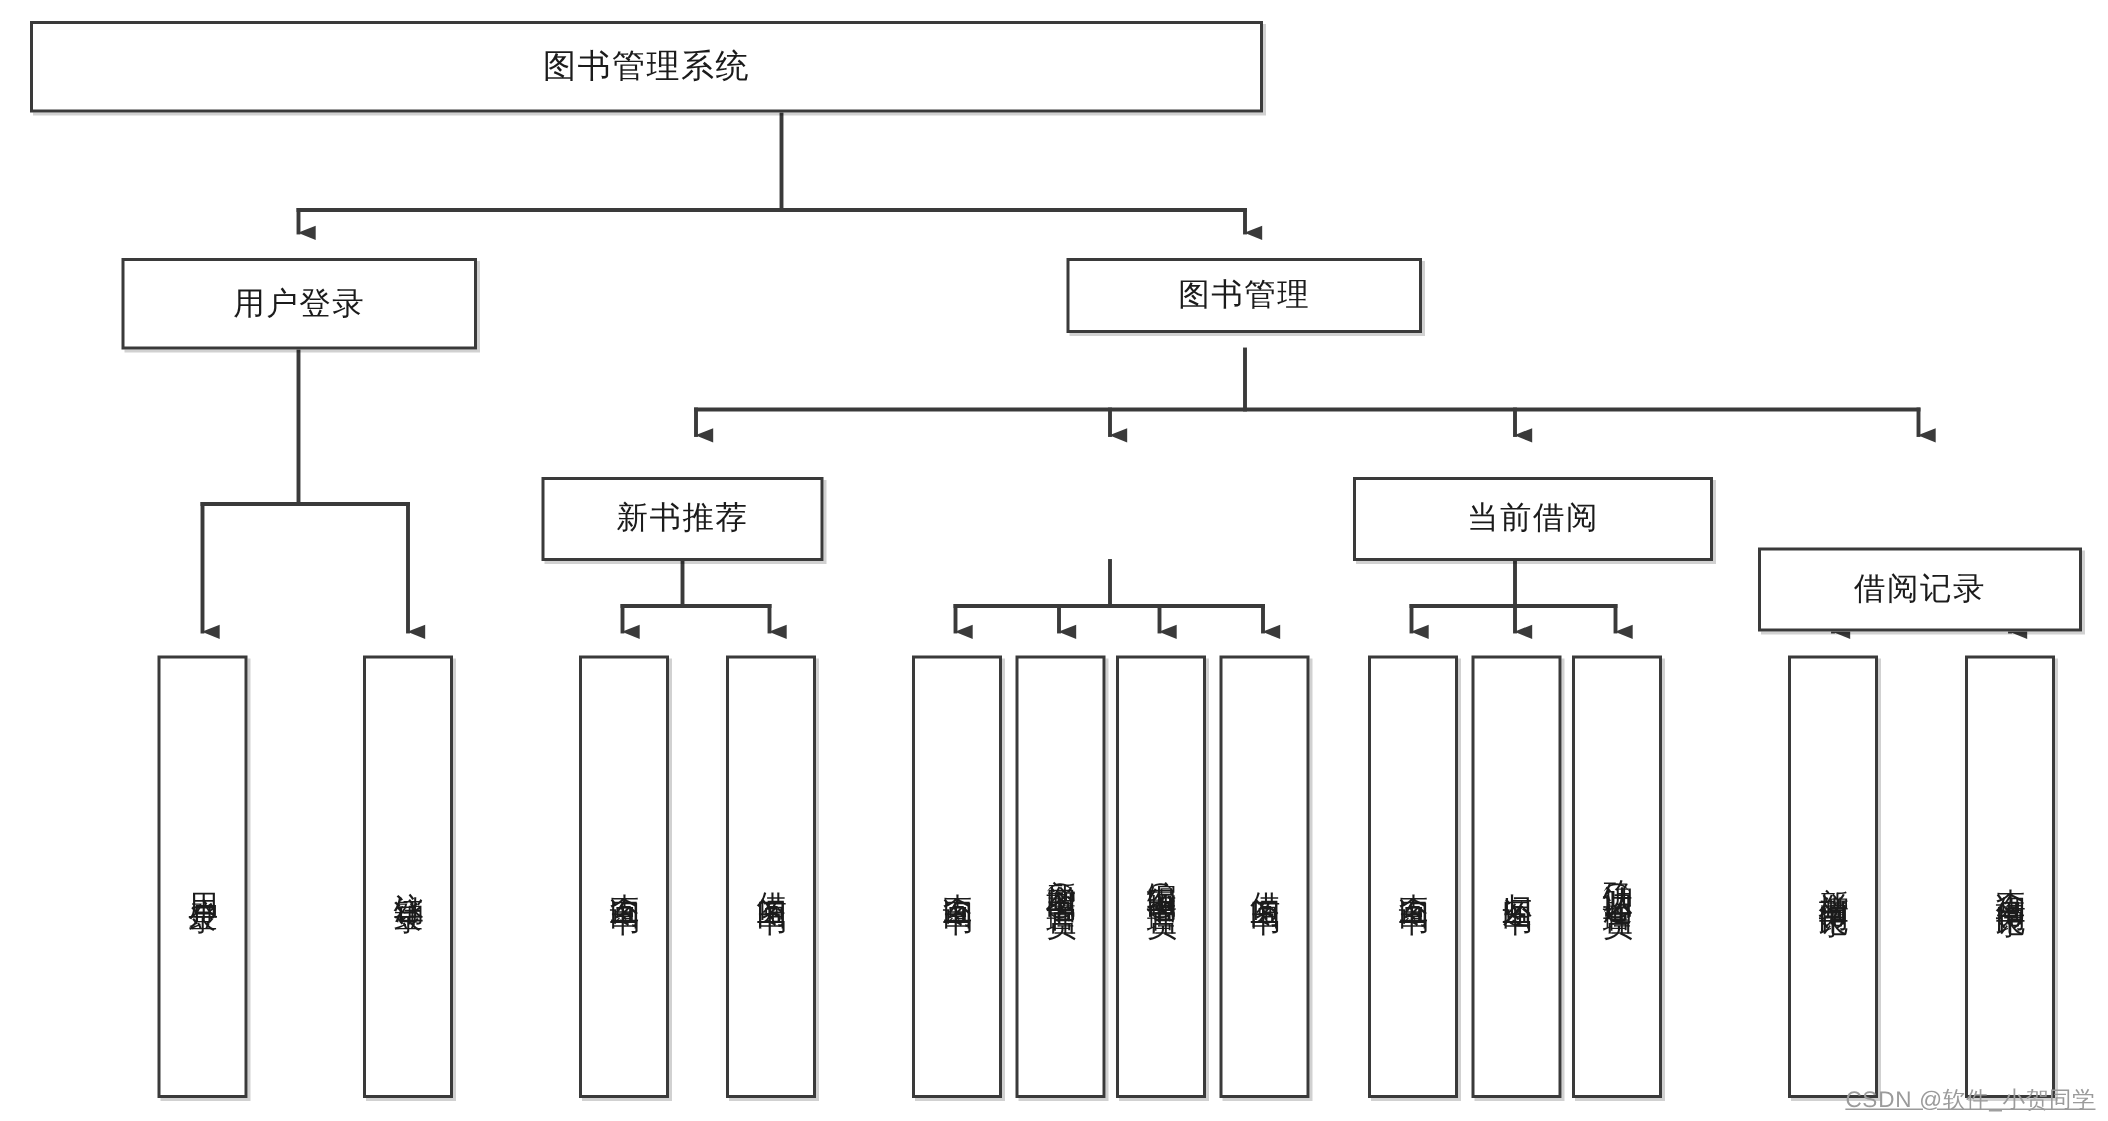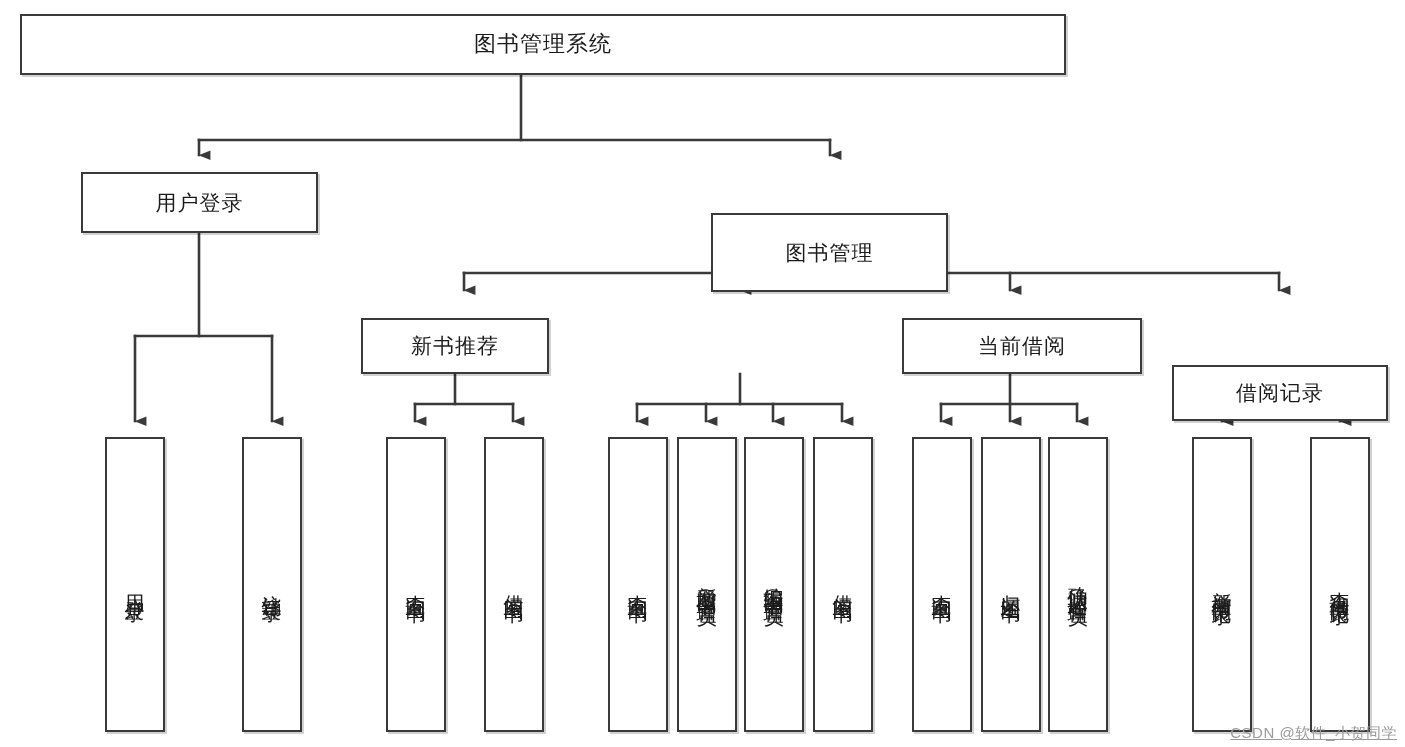--- a/index.html
+++ b/index.html
@@ -123,28 +123,28 @@
       <path d="M1010,404 L1010,421" marker-end="url(#arrow)"></path>
       <path d="M1077,404 L1077,421" marker-end="url(#arrow)"></path>
 
       <path d="M1279,374 L1279,404"></path>
       <path d="M1222,404 L1340,404"></path>
       <path d="M1222,404 L1222,421" marker-end="url(#arrow)"></path>
       <path d="M1340,404 L1340,421" marker-end="url(#arrow)"></path>
     </g>
   </svg>
 
-  <div class="node root h" style="left:20px; top:14px; width:1046px; height:61px;">
+  <div class="node root h" style="left:20px; top:14px; width:822px; height:61px;">
     <span class="label">图书管理系统</span>
   </div>
 
   <div class="node h" style="left:81px; top:172px; width:237px; height:61px;">
     <span class="label">用户登录</span>
   </div>
-  <div class="node h" style="left:711px; top:172px; width:237px; height:79px;margin-top:41px;">
+  <div class="node h" style="left:711px; top:172px; width:237px; height:50px;">
     <span class="label">图书管理</span>
   </div>
 
   <div class="node h" style="left:361px; top:318px; width:188px; height:56px;text-align:center;">
     <span class="label">新书推荐</span>
   </div>
   <div class="node h" style="left:902px; top:318px; width:240px; height:56px;">
     <span class="label">当前借阅</span>
   </div>
   <div class="node h" style="left:1172px; top:318px; width:216px; height:56px;margin-top:47px;">

